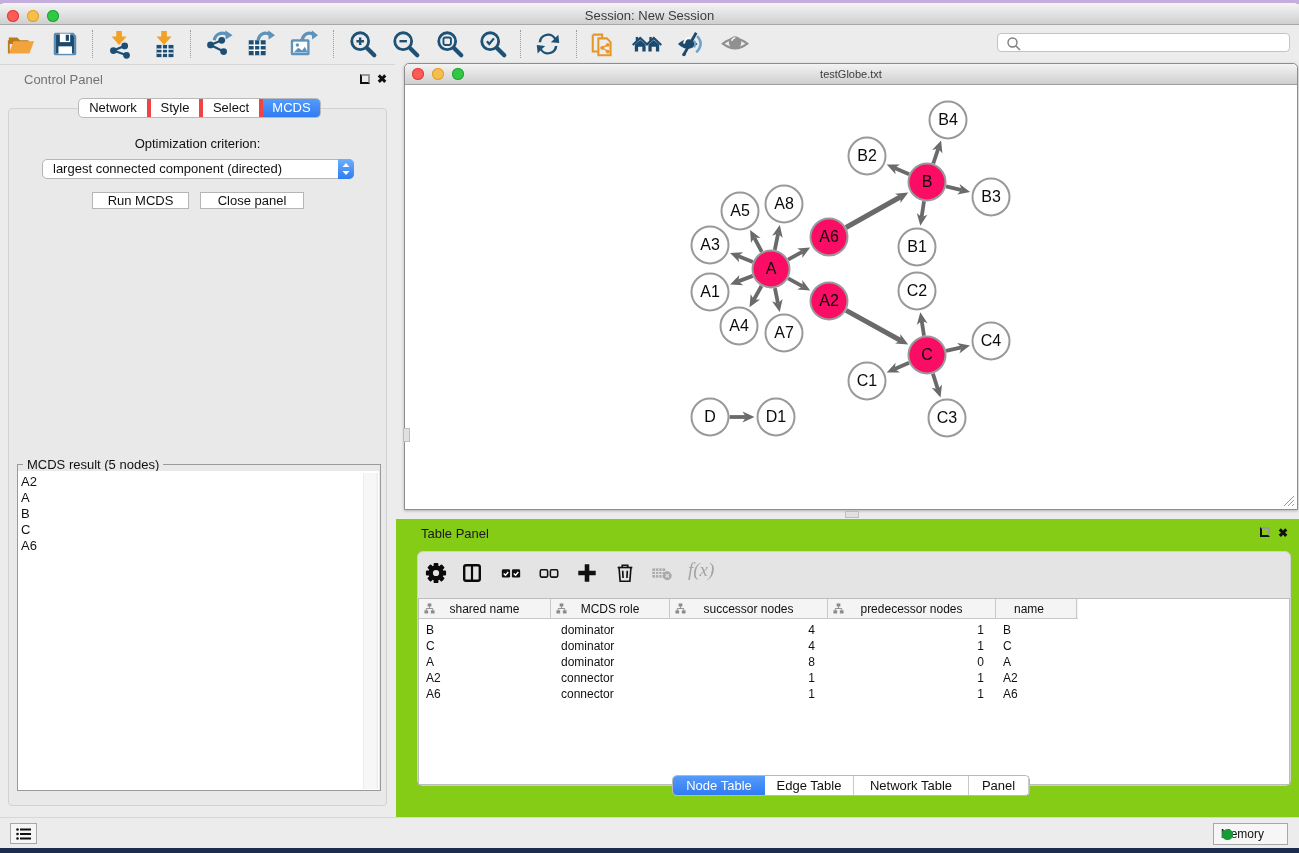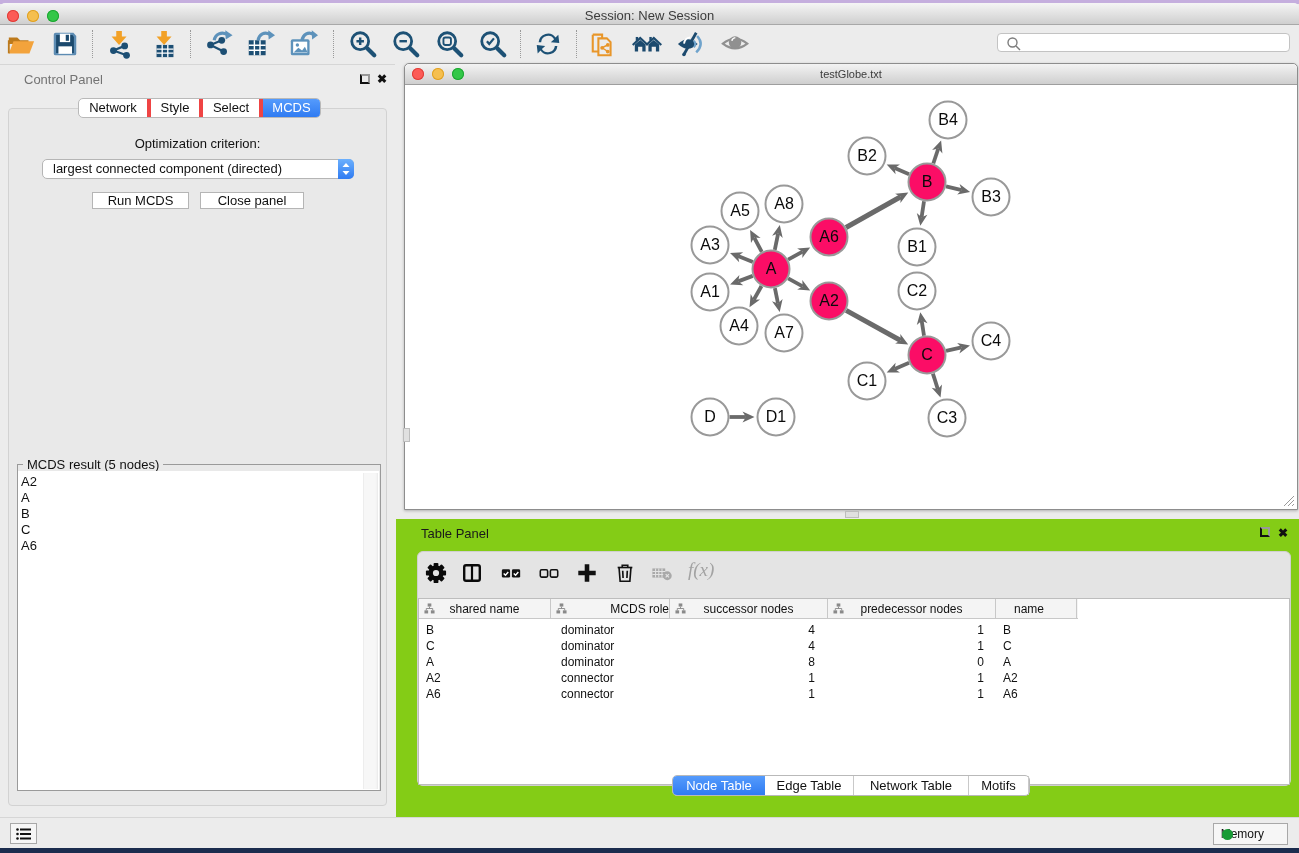--- a/index.html
+++ b/index.html
@@ -407,21 +407,21 @@
     <div style="position:absolute;left:270px;top:7px;font-family:'Liberation Serif',serif;font-style:italic;font-size:19px;color:#a3a3a3;">f(x)</div>
   </div>
   <div id="tblArea">
     <div id="thead"></div>
     <div class="th" style="left:0;width:132px;"><svg class="treei" viewBox="0 0 12 12">
           <rect x="4" y="0.5" width="4" height="3.4" fill="#8a8a8a"></rect>
           <rect x="0.5" y="8" width="4" height="3.4" fill="#8a8a8a"></rect>
           <rect x="7.5" y="8" width="4" height="3.4" fill="#8a8a8a"></rect>
           <path d="M6 4 v2 M2.5 8 V6 h7 V8" stroke="#8a8a8a" fill="none"></path>
         </svg><span>shared name</span></div>
-    <div class="th" style="left:132px;width:119px;text-align:right;"><svg class="treei" viewBox="0 0 12 12">
+    <div class="th" style="left:132px;width:119px;"><svg class="treei" viewBox="0 0 12 12">
           <rect x="4" y="0.5" width="4" height="3.4" fill="#8a8a8a"></rect>
           <rect x="0.5" y="8" width="4" height="3.4" fill="#8a8a8a"></rect>
           <rect x="7.5" y="8" width="4" height="3.4" fill="#8a8a8a"></rect>
           <path d="M6 4 v2 M2.5 8 V6 h7 V8" stroke="#8a8a8a" fill="none"></path>
         </svg><span>MCDS role</span></div>
     <div class="th" style="left:251px;width:158px;"><svg class="treei" viewBox="0 0 12 12">
           <rect x="4" y="0.5" width="4" height="3.4" fill="#8a8a8a"></rect>
           <rect x="0.5" y="8" width="4" height="3.4" fill="#8a8a8a"></rect>
           <rect x="7.5" y="8" width="4" height="3.4" fill="#8a8a8a"></rect>
           <path d="M6 4 v2 M2.5 8 V6 h7 V8" stroke="#8a8a8a" fill="none"></path>
@@ -436,21 +436,21 @@
     <div class="td" style="left:7px;top:23px;">B<br>C<br>A<br>A2<br>A6</div>
     <div class="td" style="left:142px;top:23px;">dominator<br>dominator<br>dominator<br>connector<br>connector</div>
     <div class="td" style="left:256px;top:23px;width:140px;text-align:right;">4<br>4<br>8<br>1<br>1</div>
     <div class="td" style="left:425px;top:23px;width:140px;text-align:right;">1<br>1<br>0<br>1<br>1</div>
     <div class="td" style="left:584px;top:23px;">B<br>C<br>A<br>A2<br>A6</div>
   </div>
   <div id="btabs">
     <div class="tab sel" style="width:92px;">Node Table</div>
     <div class="tab" style="width:89px;">Edge Table</div>
     <div class="tab" style="width:115px;">Network Table</div>
-    <div class="tab" style="width:60px;">Motifs</div>
+    <div class="tab" style="width:60px;">Panel</div>
   </div>
 </div>
 
 <div class="abs" style="left:403px; top:428px; width:7px; height:14px; background:#e0e0e0; border:1px solid #bdbdbd;"></div>
 <div class="abs" style="left:845px; top:511px; width:14px; height:7px; background:#e0e0e0; border:1px solid #bdbdbd;"></div>
 <div class="abs" id="statusbar">
   <div id="listBtn">
       <svg style="position:absolute;left:5px;top:3px" width="16" height="14" viewBox="0 0 16 14">
         <g fill="#111">
           <circle cx="1.5" cy="2.5" r="1.3"></circle>

